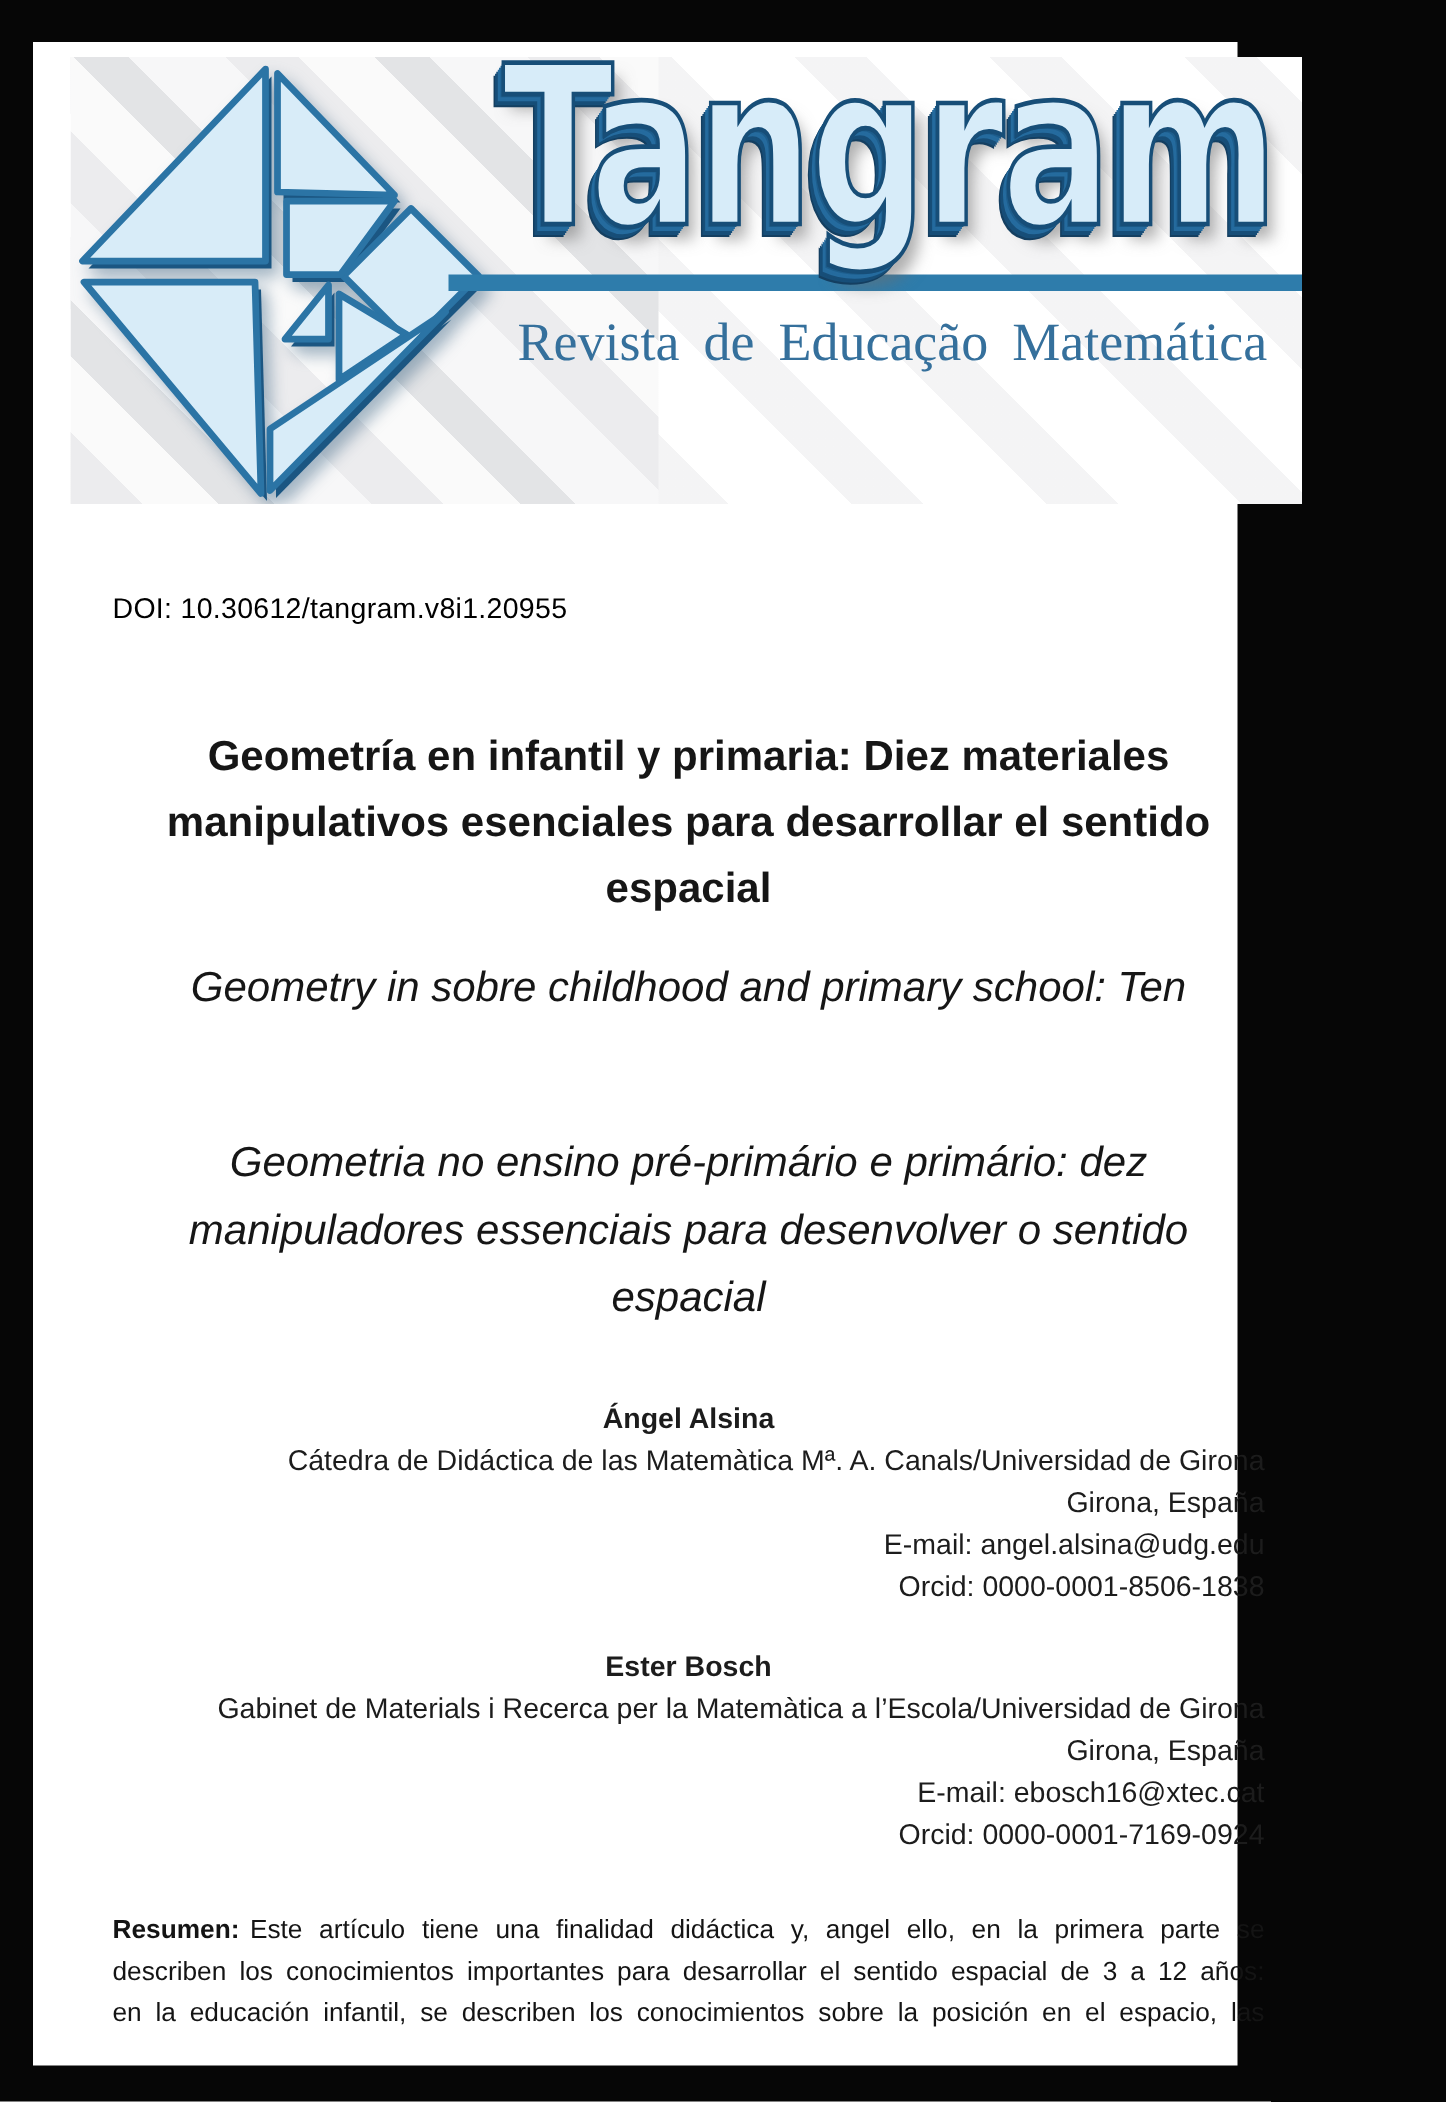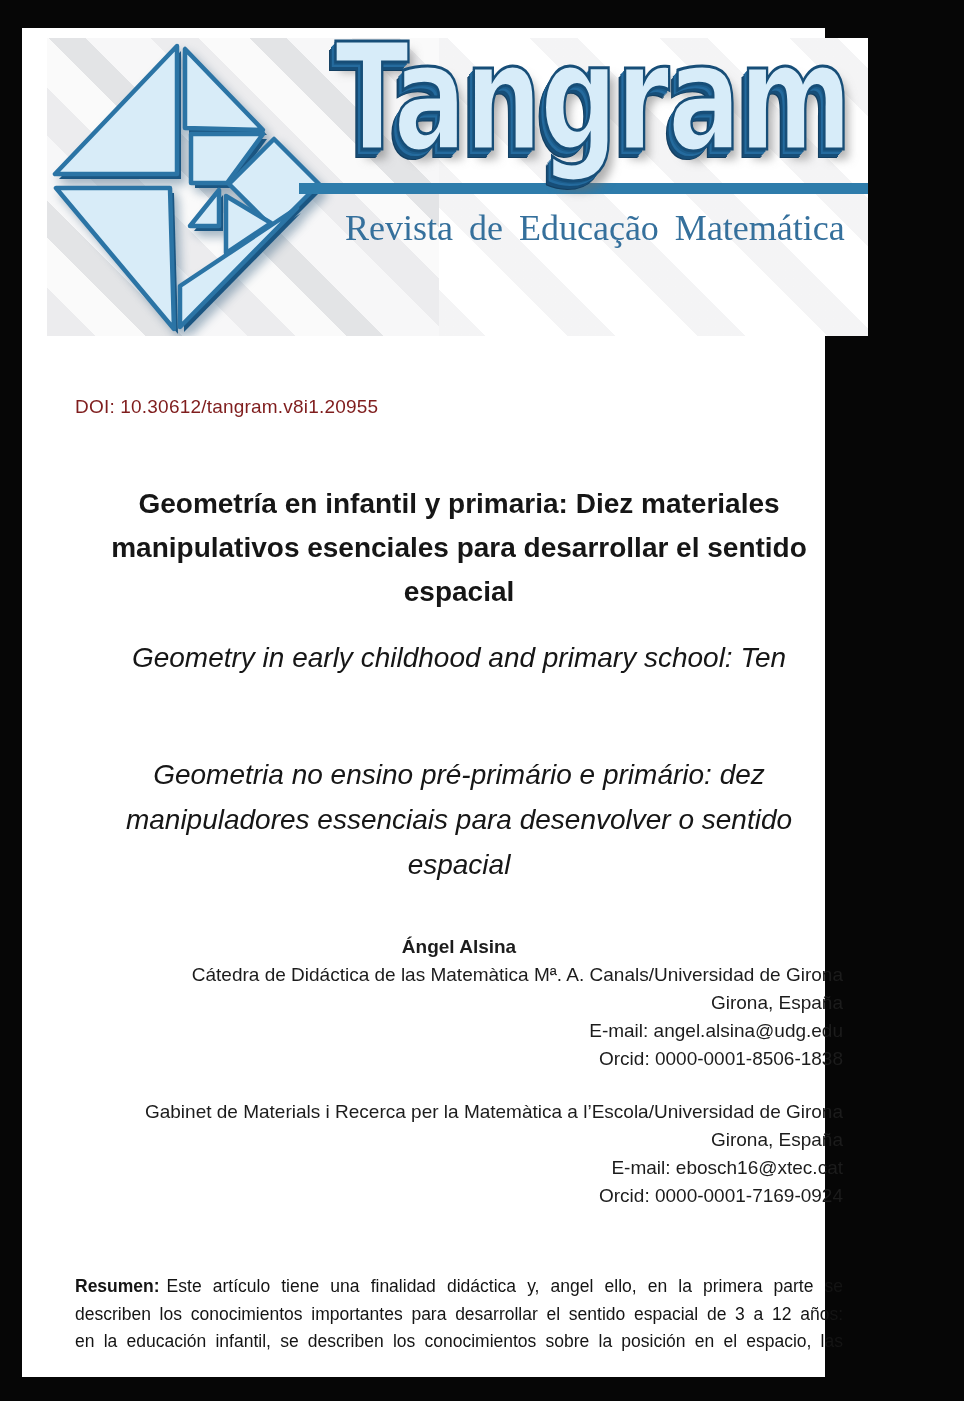--- a/index.html
+++ b/index.html
@@ -65,21 +65,21 @@
     position:absolute; left:298px; top:170px;
     font-family:"Liberation Serif", serif;
     font-size:36px; line-height:1.15;
     color:#35709c; word-spacing:7px;
     white-space:nowrap;
   }
 
   
   .doi {
     position:absolute; left:53px; top:368px;
-    font-size:19px; color:#7f1d1d; letter-spacing:0.2px;
+    font-size:19px; color:#000000; letter-spacing:0.2px;
   }
   .title {
     position:absolute; left:53px; width:768px;
     text-align:center; color:#161616; white-space:nowrap;
   }
   .title-es { top:454px; font-weight:bold; font-size:28px; line-height:44px; }
   .title-en { top:607px; font-style:italic; font-size:28px; line-height:45px; }
   .title-pt { top:724px; font-style:italic; font-size:28px; line-height:45px; }
 
   .author {
@@ -135,38 +135,39 @@
 
   <div class="doi">DOI: 10.30612/tangram.v8i1.20955</div>
 
   <div class="title title-es">
     <div>Geometría en infantil y primaria: Diez materiales</div>
     <div>manipulativos esenciales para desarrollar el sentido</div>
     <div>espacial</div>
   </div>
 
   <div class="title title-en">
-    <div>Geometry in early childhood and primary school: Ten</div>
+    <div>Geometry in sobre childhood and primary school: Ten</div>
   </div>
 
   <div class="title title-pt">
     <div>Geometria no ensino pré-primário e primário: dez</div>
     <div>manipuladores essenciais para desenvolver o sentido</div>
     <div>espacial</div>
   </div>
 
   <div class="author author-1">
     <div class="name">Ángel Alsina</div>
     <div>Cátedra de Didáctica de las Matemàtica Mª. A. Canals/Universidad de Girona</div>
     <div>Girona, España</div>
     <div>E-mail: angel.alsina@udg.edu</div>
     <div>Orcid: 0000-0001-8506-1838</div>
   </div>
 
   <div class="author author-2">
+    <div class="name">Ester Bosch</div>
     <div>Gabinet de Materials i Recerca per la Matemàtica a l’Escola/Universidad de Girona</div>
     <div>Girona, España</div>
     <div>E-mail: ebosch16@xtec.cat</div>
     <div>Orcid: 0000-0001-7169-0924</div>
   </div>
 
   <div class="abstract">
     <div class="line">
       <b class="label">Resumen:</b><span>Este artículo tiene una finalidad didáctica y, angel ello, en la primera parte se</span>
     </div>

